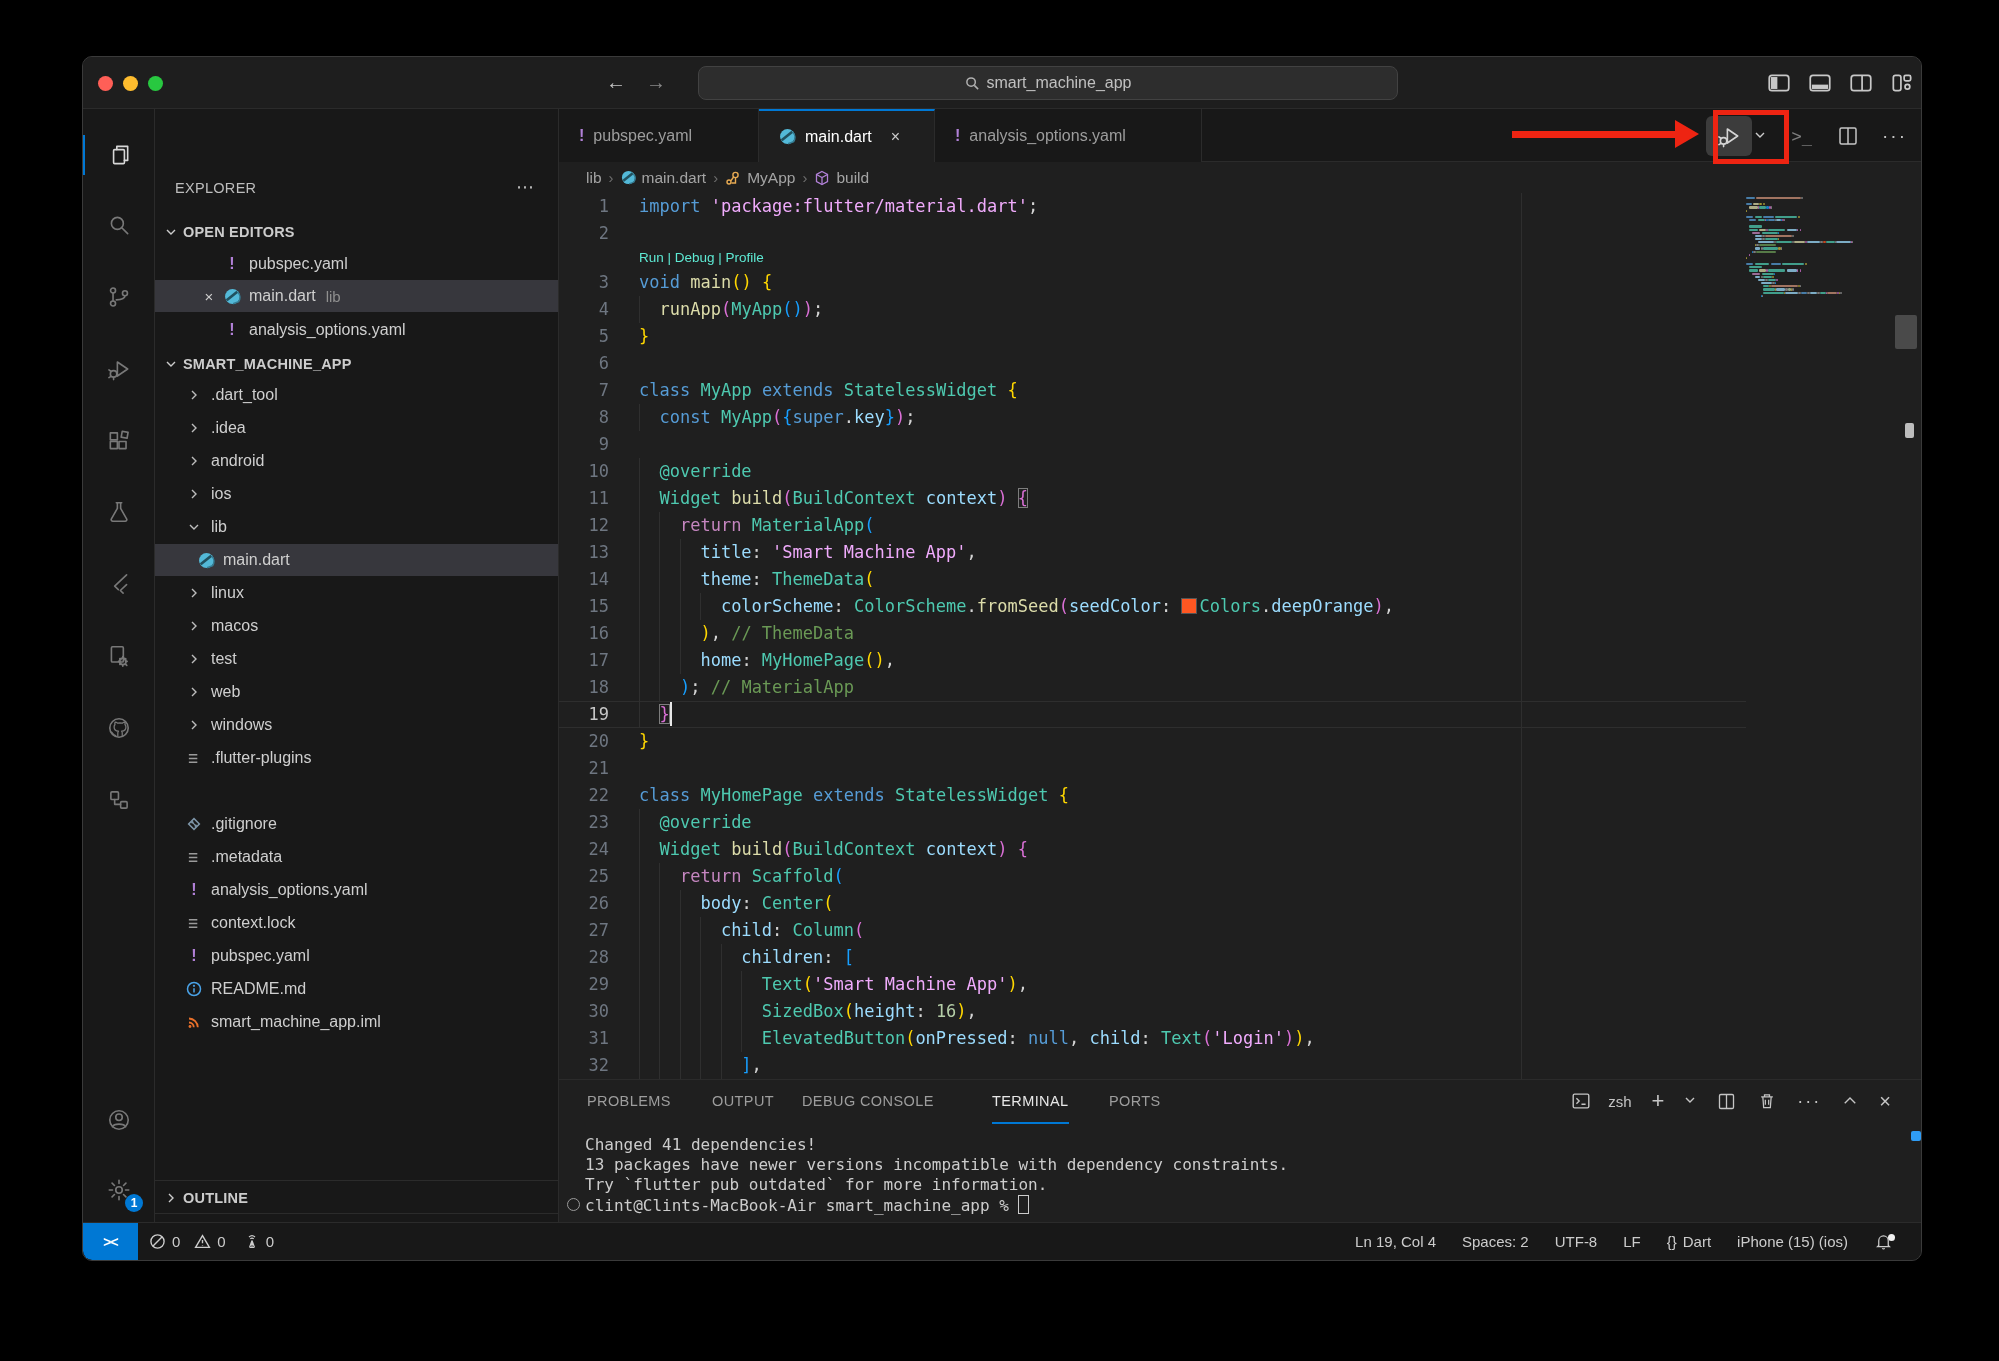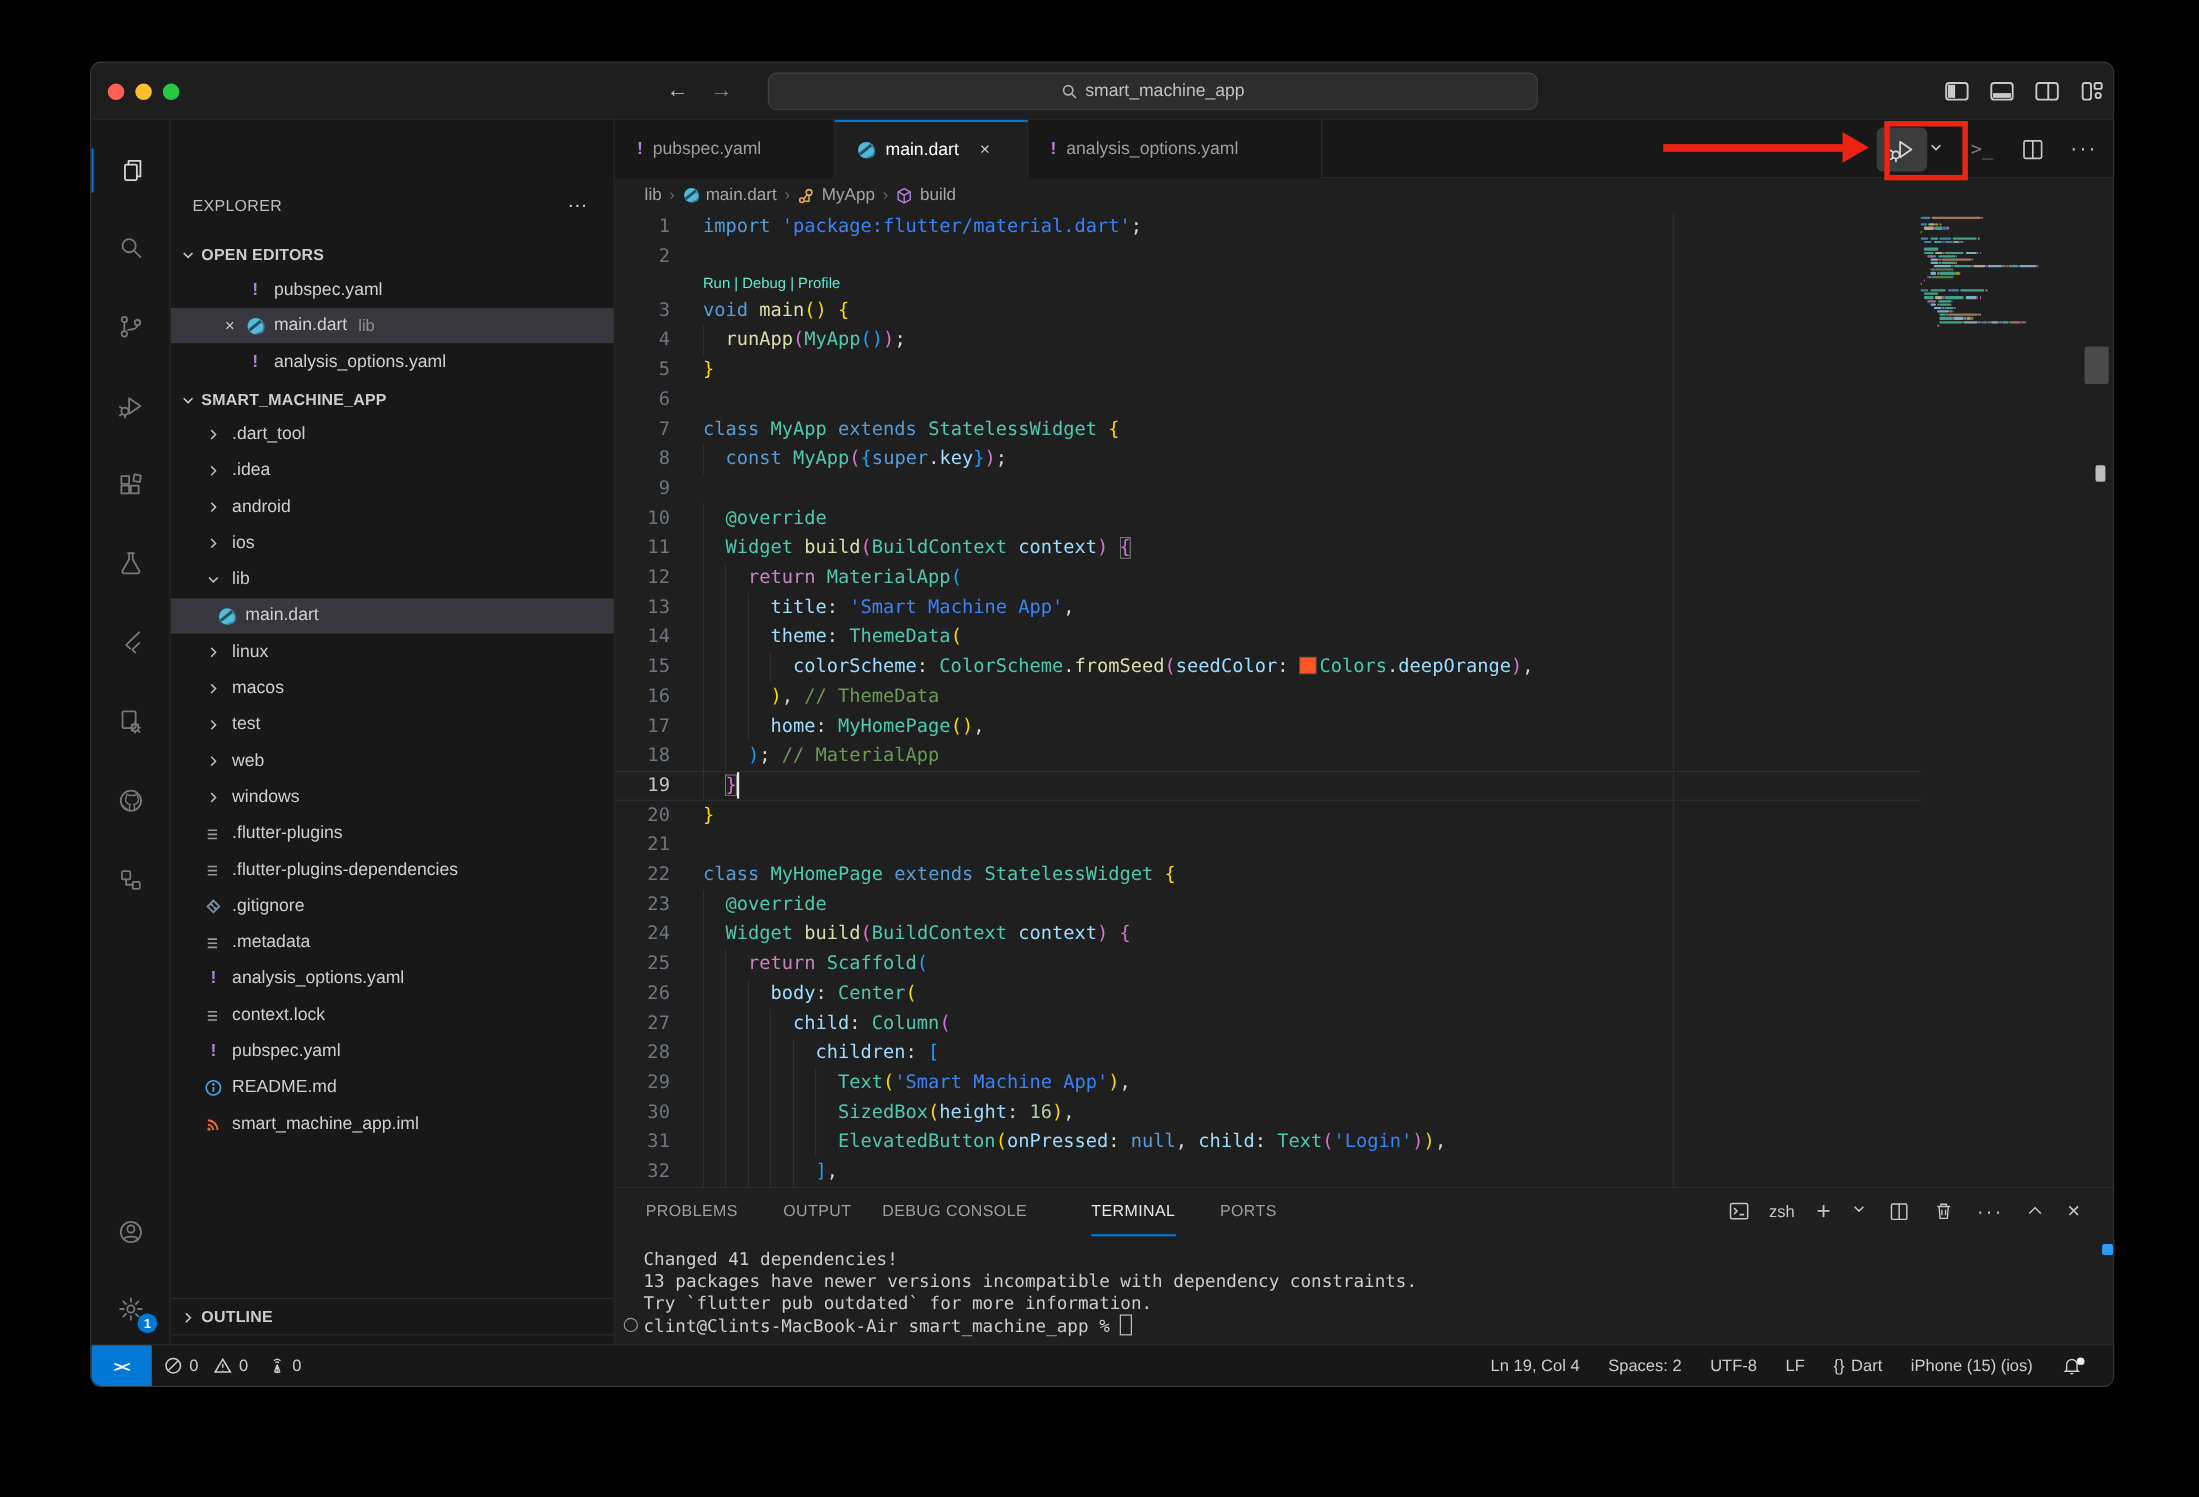--- a/index.html
+++ b/index.html
@@ -53,21 +53,21 @@
   #code{position:absolute;left:476px;top:136px;right:0;height:886px;background:#1f1f1f;overflow:hidden;}
   .cl{position:absolute;left:0;width:100%;height:27px;line-height:27px;font-family:"DejaVu Sans Mono",monospace;font-size:17px;white-space:pre;}
   .cl .num{position:absolute;left:0;top:0;width:50px;text-align:right;color:#6e7681;}
   .cl .num.cur{color:#c6c6c6;}
   .cl .src{position:absolute;left:80px;top:0;}
   .guide{position:absolute;top:0;height:27px;border-left:1px solid #2f2f2f;}
   .codelens{position:absolute;left:80px;height:22px;line-height:22px;color:#5eead4;font-size:13.5px;font-family:"Liberation Sans",sans-serif;}
   .curline{position:absolute;left:0;width:1187px;height:27px;border-top:1px solid #2e2e2e;border-bottom:1px solid #2e2e2e;box-sizing:border-box;}
   .cursor{position:absolute;width:2px;height:24px;background:#e8e8e8;}
   .ruler{position:absolute;top:0;height:100%;border-left:1px solid #2e2e2e;}
-  .tk-kw{color:#569cd6}.tk-ctl{color:#c586c0}.tk-str{color:#3b82f6}.tk-cls{color:#4ec9b0}.tk-fn{color:#dcdcaa}
+  .tk-kw{color:#569cd6}.tk-ctl{color:#c586c0}.tk-str{color:#f0abfc}.tk-cls{color:#4ec9b0}.tk-fn{color:#dcdcaa}
   .tk-prop{color:#9cdcfe}.tk-num{color:#b5cea8}.tk-cmt{color:#6a9955}.tk-pl{color:#d4d4d4}
   .tk-b1{color:#ffd700}.tk-b2{color:#da70d6}.tk-b3{color:#179fff}
   .tk-bx{color:#da70d6;box-shadow:0 0 0 1px #7d7d7d inset;}
   .tk-sw{display:inline-block;width:14px;height:14px;background:#ff5722;vertical-align:-1px;margin-right:4px;box-shadow:0 0 0 1px #555;}
   #minimap{position:absolute;left:1187px;top:4px;width:150px;height:870px;}
   .mm-bar{position:absolute;height:2.2px;border-radius:1px;}
   
   #panel{position:absolute;left:476px;top:1022px;right:0;height:145px;background:#1f1f1f;border-top:1px solid #2b2b2b;box-sizing:border-box;}
   .ptab{position:absolute;top:0;height:42px;line-height:42px;font-size:14.5px;color:#9d9d9d;letter-spacing:.4px;}
   .ptab.active{color:#e7e7e7;border-bottom:2px solid #0078d4;}
@@ -356,30 +356,20 @@
       </div>
       <div class="row" style="top: 633px; padding-left: 30px;">
         <span class="glyph">
           <span class="list-ico">
             <svg width="15" height="15" viewBox="0 0 16 16" stroke="#9a9a9a" stroke-width="1.6">
               <path d="M2 4h9M2 8h9M2 12h9"></path>
             </svg>
           </span>
         </span>
         <span>.flutter-plugins</span>
-      </div>
-      <div class="row" style="top: 666px; padding-left: 30px;">
-        <span class="glyph">
-          <span class="list-ico">
-            <svg width="15" height="15" viewBox="0 0 16 16" stroke="#9a9a9a" stroke-width="1.6">
-              <path d="M2 4h9M2 8h9M2 12h9"></path>
-            </svg>
-          </span>
-        </span>
-        <span>.flutter-plugins-dependencies</span>
       </div>
       <div class="row" style="top: 732px; padding-left: 30px;">
         <span class="glyph">
           <span class="list-ico">
             <svg width="15" height="15" viewBox="0 0 16 16" stroke="#9a9a9a" stroke-width="1.6">
               <path d="M2 4h9M2 8h9M2 12h9"></path>
             </svg>
           </span>
         </span>
         <span>.metadata</span>

